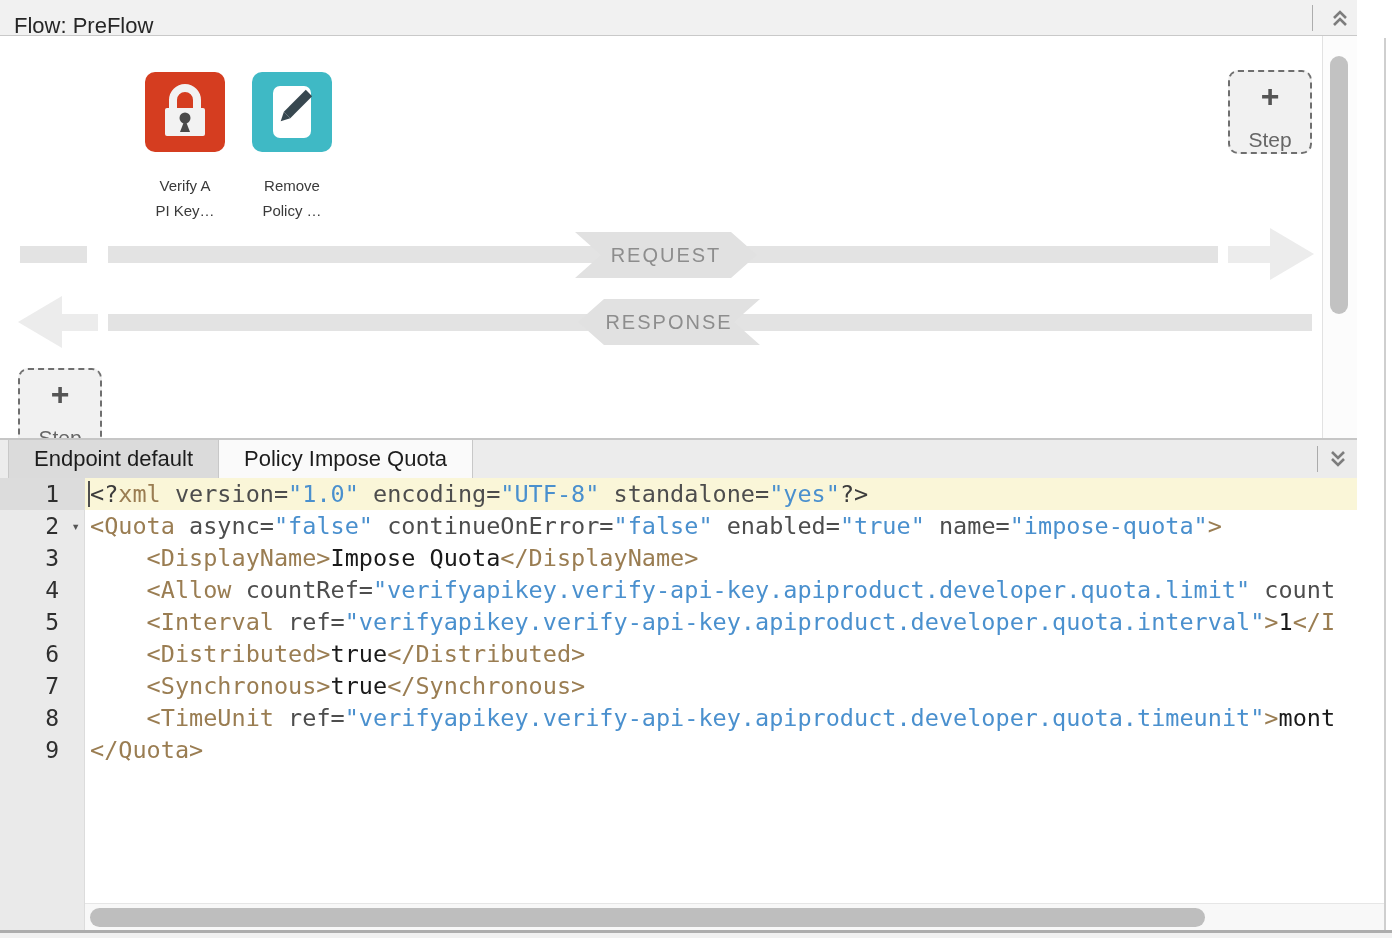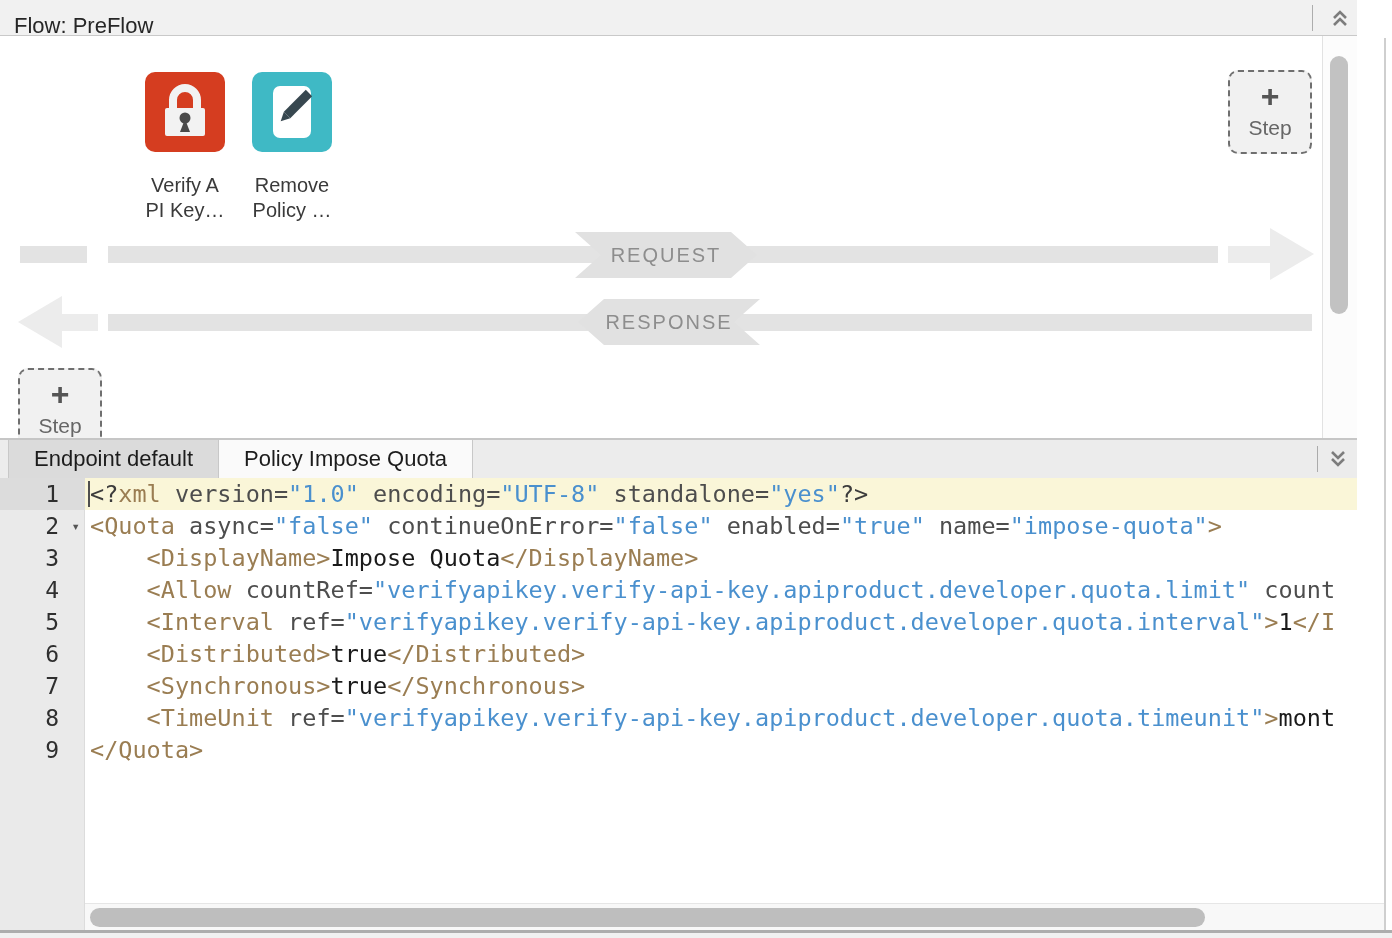--- a/index.html
+++ b/index.html
@@ -17,28 +17,28 @@
   .flow-header .collapse-btn { left:1328px; }
 
   
   .flow-canvas { position:absolute; left:0; top:36px; width:1392px; height:404px; background:#fff; overflow:hidden; }
 
   .policy { position:absolute; top:36px; width:120px; display:flex; flex-direction:column; align-items:center; }
   .policy-1 { left:125px; } .policy-2 { left:232px; } .policy-3 { left:335px; }
   .tile { width:80px; height:80px; border-radius:10px; overflow:hidden; flex:none; }
   .tile svg { display:block; width:80px; height:80px; }
   .tile.selected { border-radius:6px; box-shadow:0 0 0 6px #f87be8; }
-  .policy-label { margin-top:21px; text-align:center; font-size:20px; line-height:25px; color:#3a3a3a; }
+  .policy-label { margin-top:21px; text-align:center; font-size:15px; line-height:25px; color:#3a3a3a; }
 
   .step-btn { position:absolute; width:84px; height:84px; background:#f1f1f1;
     border:2px dashed #6f6f6f; border-radius:10px; display:flex; flex-direction:column; align-items:center; }
   .step-btn.top-right { left:1228px; top:34px; }
   .step-btn.bottom-left { left:18px; top:332px; }
   .step-plus { font-size:32px; font-weight:600; color:#555; line-height:34px; margin-top:7px; }
-  .step-word { font-size:21px; color:#666; margin-top:3px; }
+  .step-word { font-size:21px; color:#666; margin-top:15px; }
 
   .lane-bar { position:absolute; height:17px; background:#e3e3e3; }
   .req-stub { left:20px; top:210px; width:67px; }
   .req-bar  { left:108px; top:210px; width:1110px; }
   .req-stem { left:1228px; top:210px; width:42px; background:#ececec; }
   .req-head { position:absolute; left:1270px; top:192px; width:0; height:0;
     border-top:26px solid transparent; border-bottom:26px solid transparent; border-left:44px solid #ececec; }
   .res-head { position:absolute; left:18px; top:260px; width:0; height:0;
     border-top:26px solid transparent; border-bottom:26px solid transparent; border-right:44px solid #ececec; }
   .res-stem { left:62px; top:278px; width:36px; background:#ececec; }

